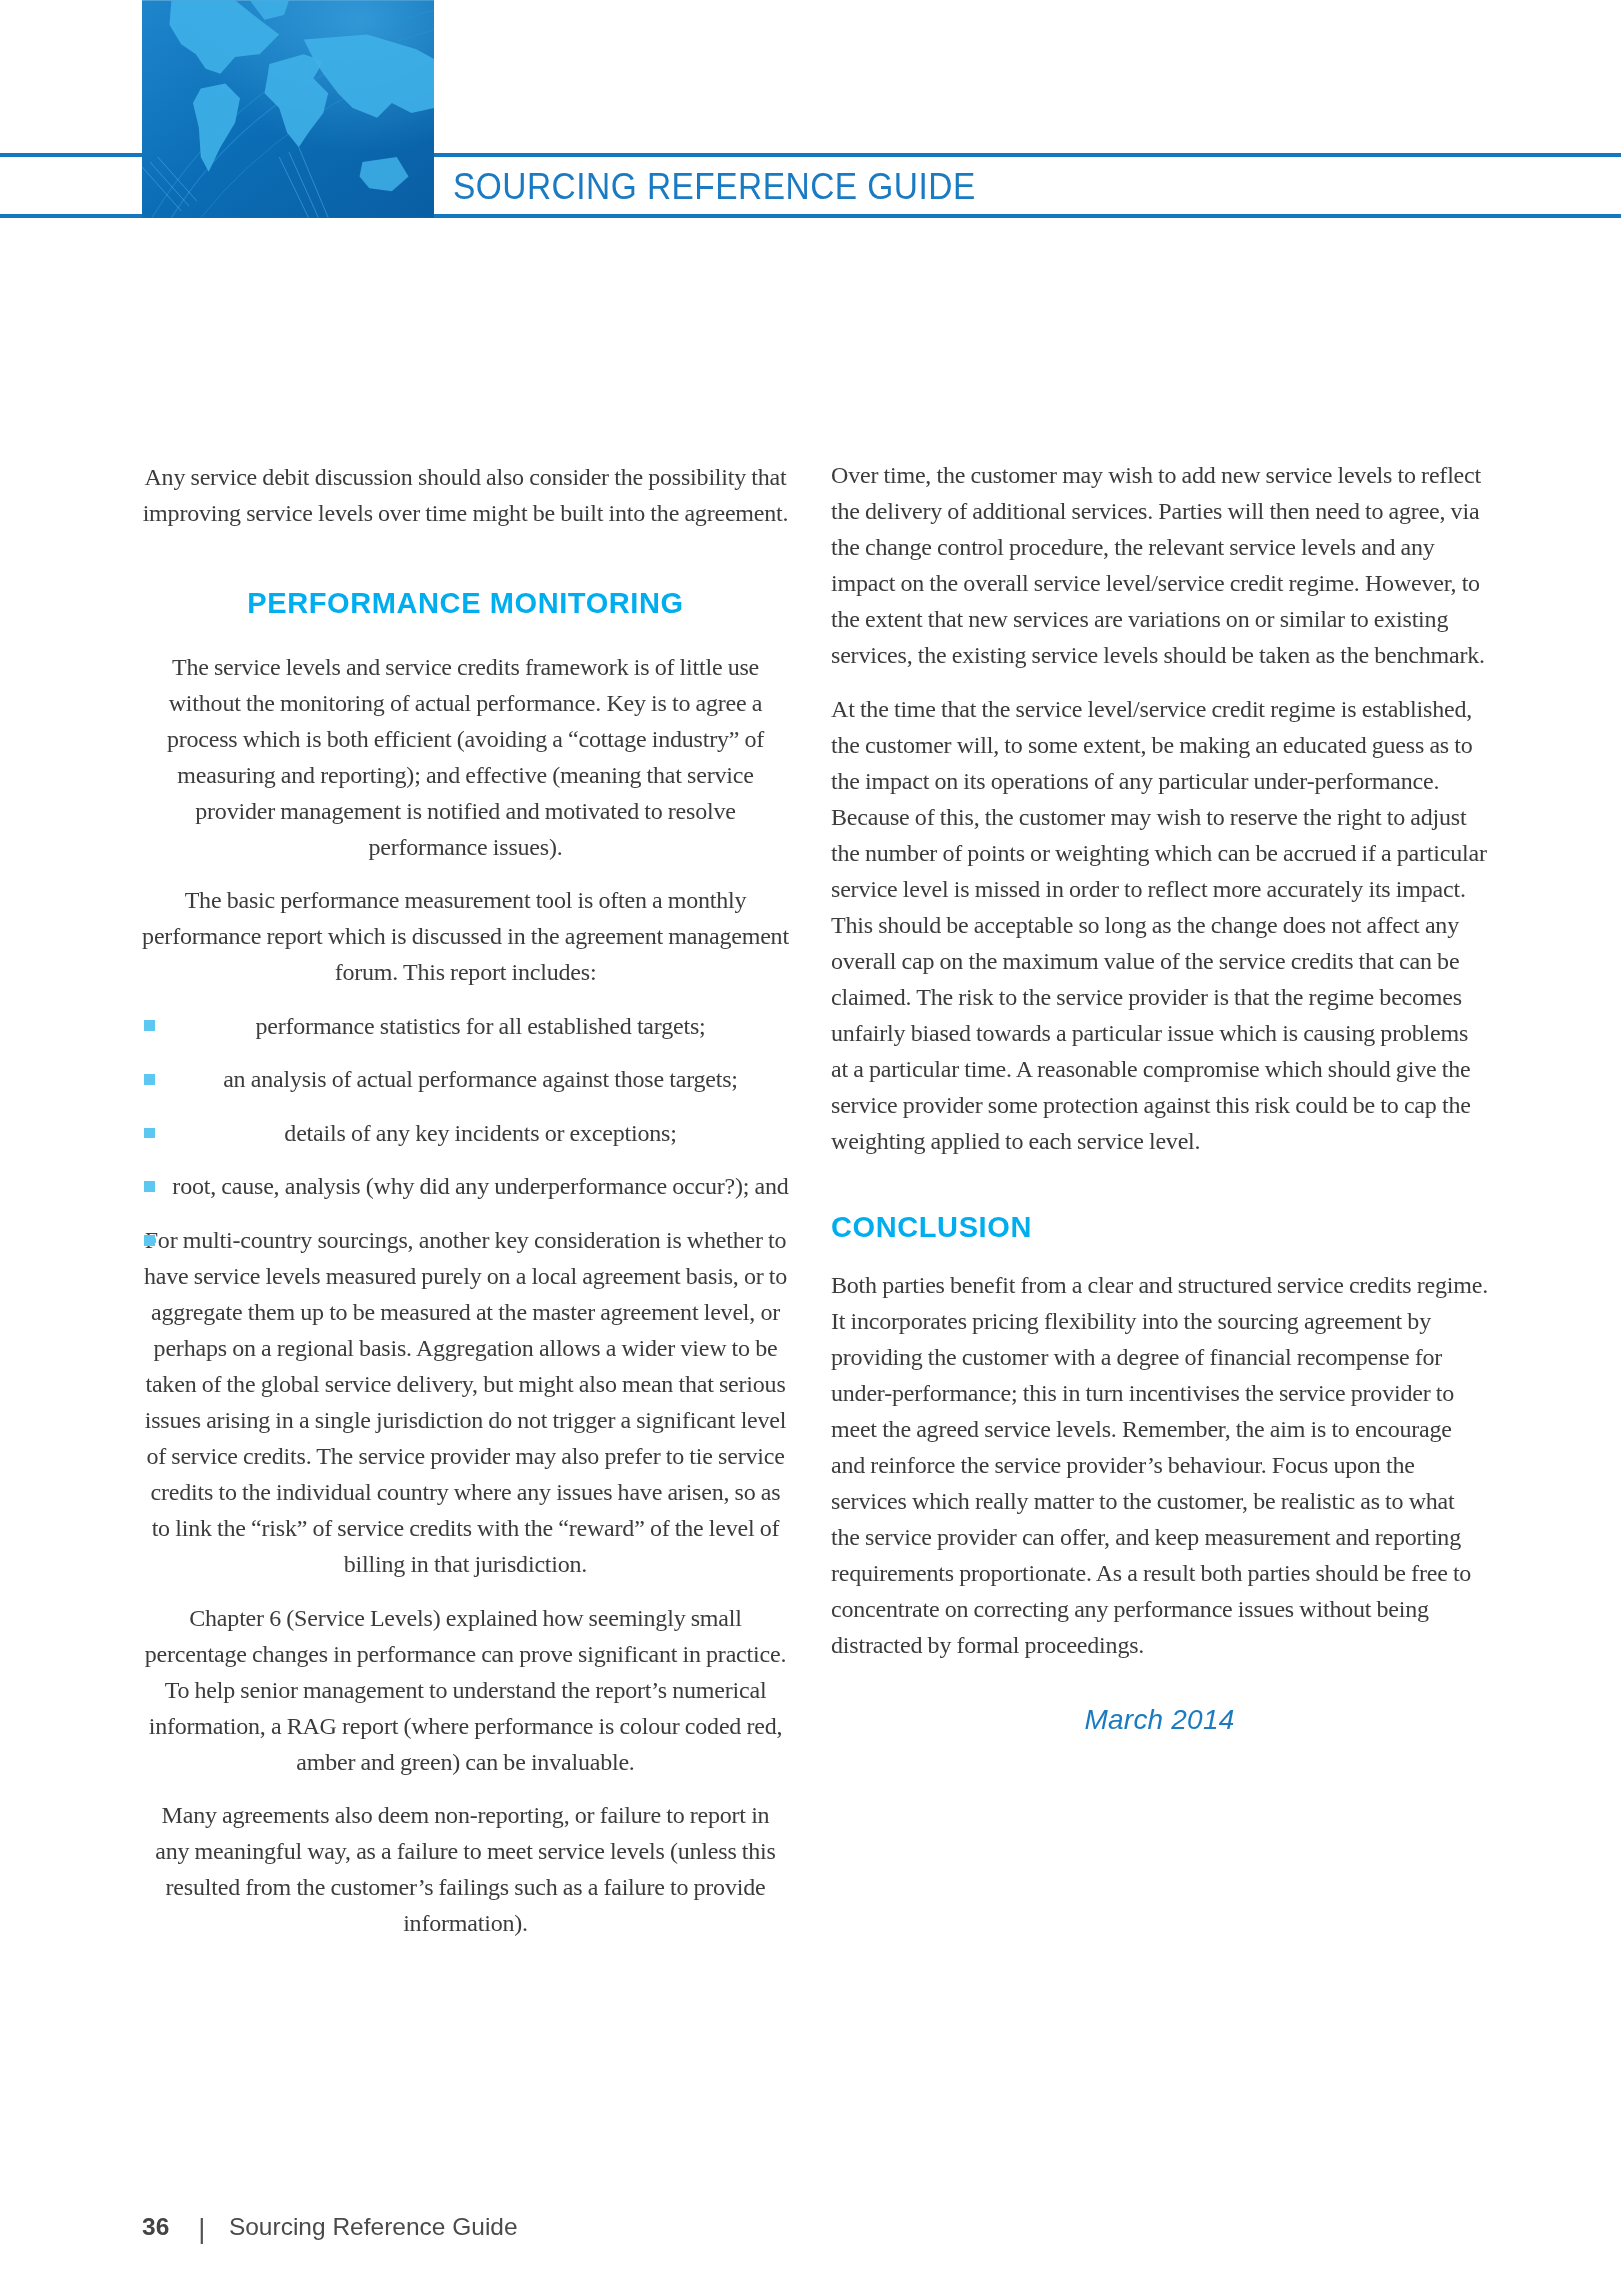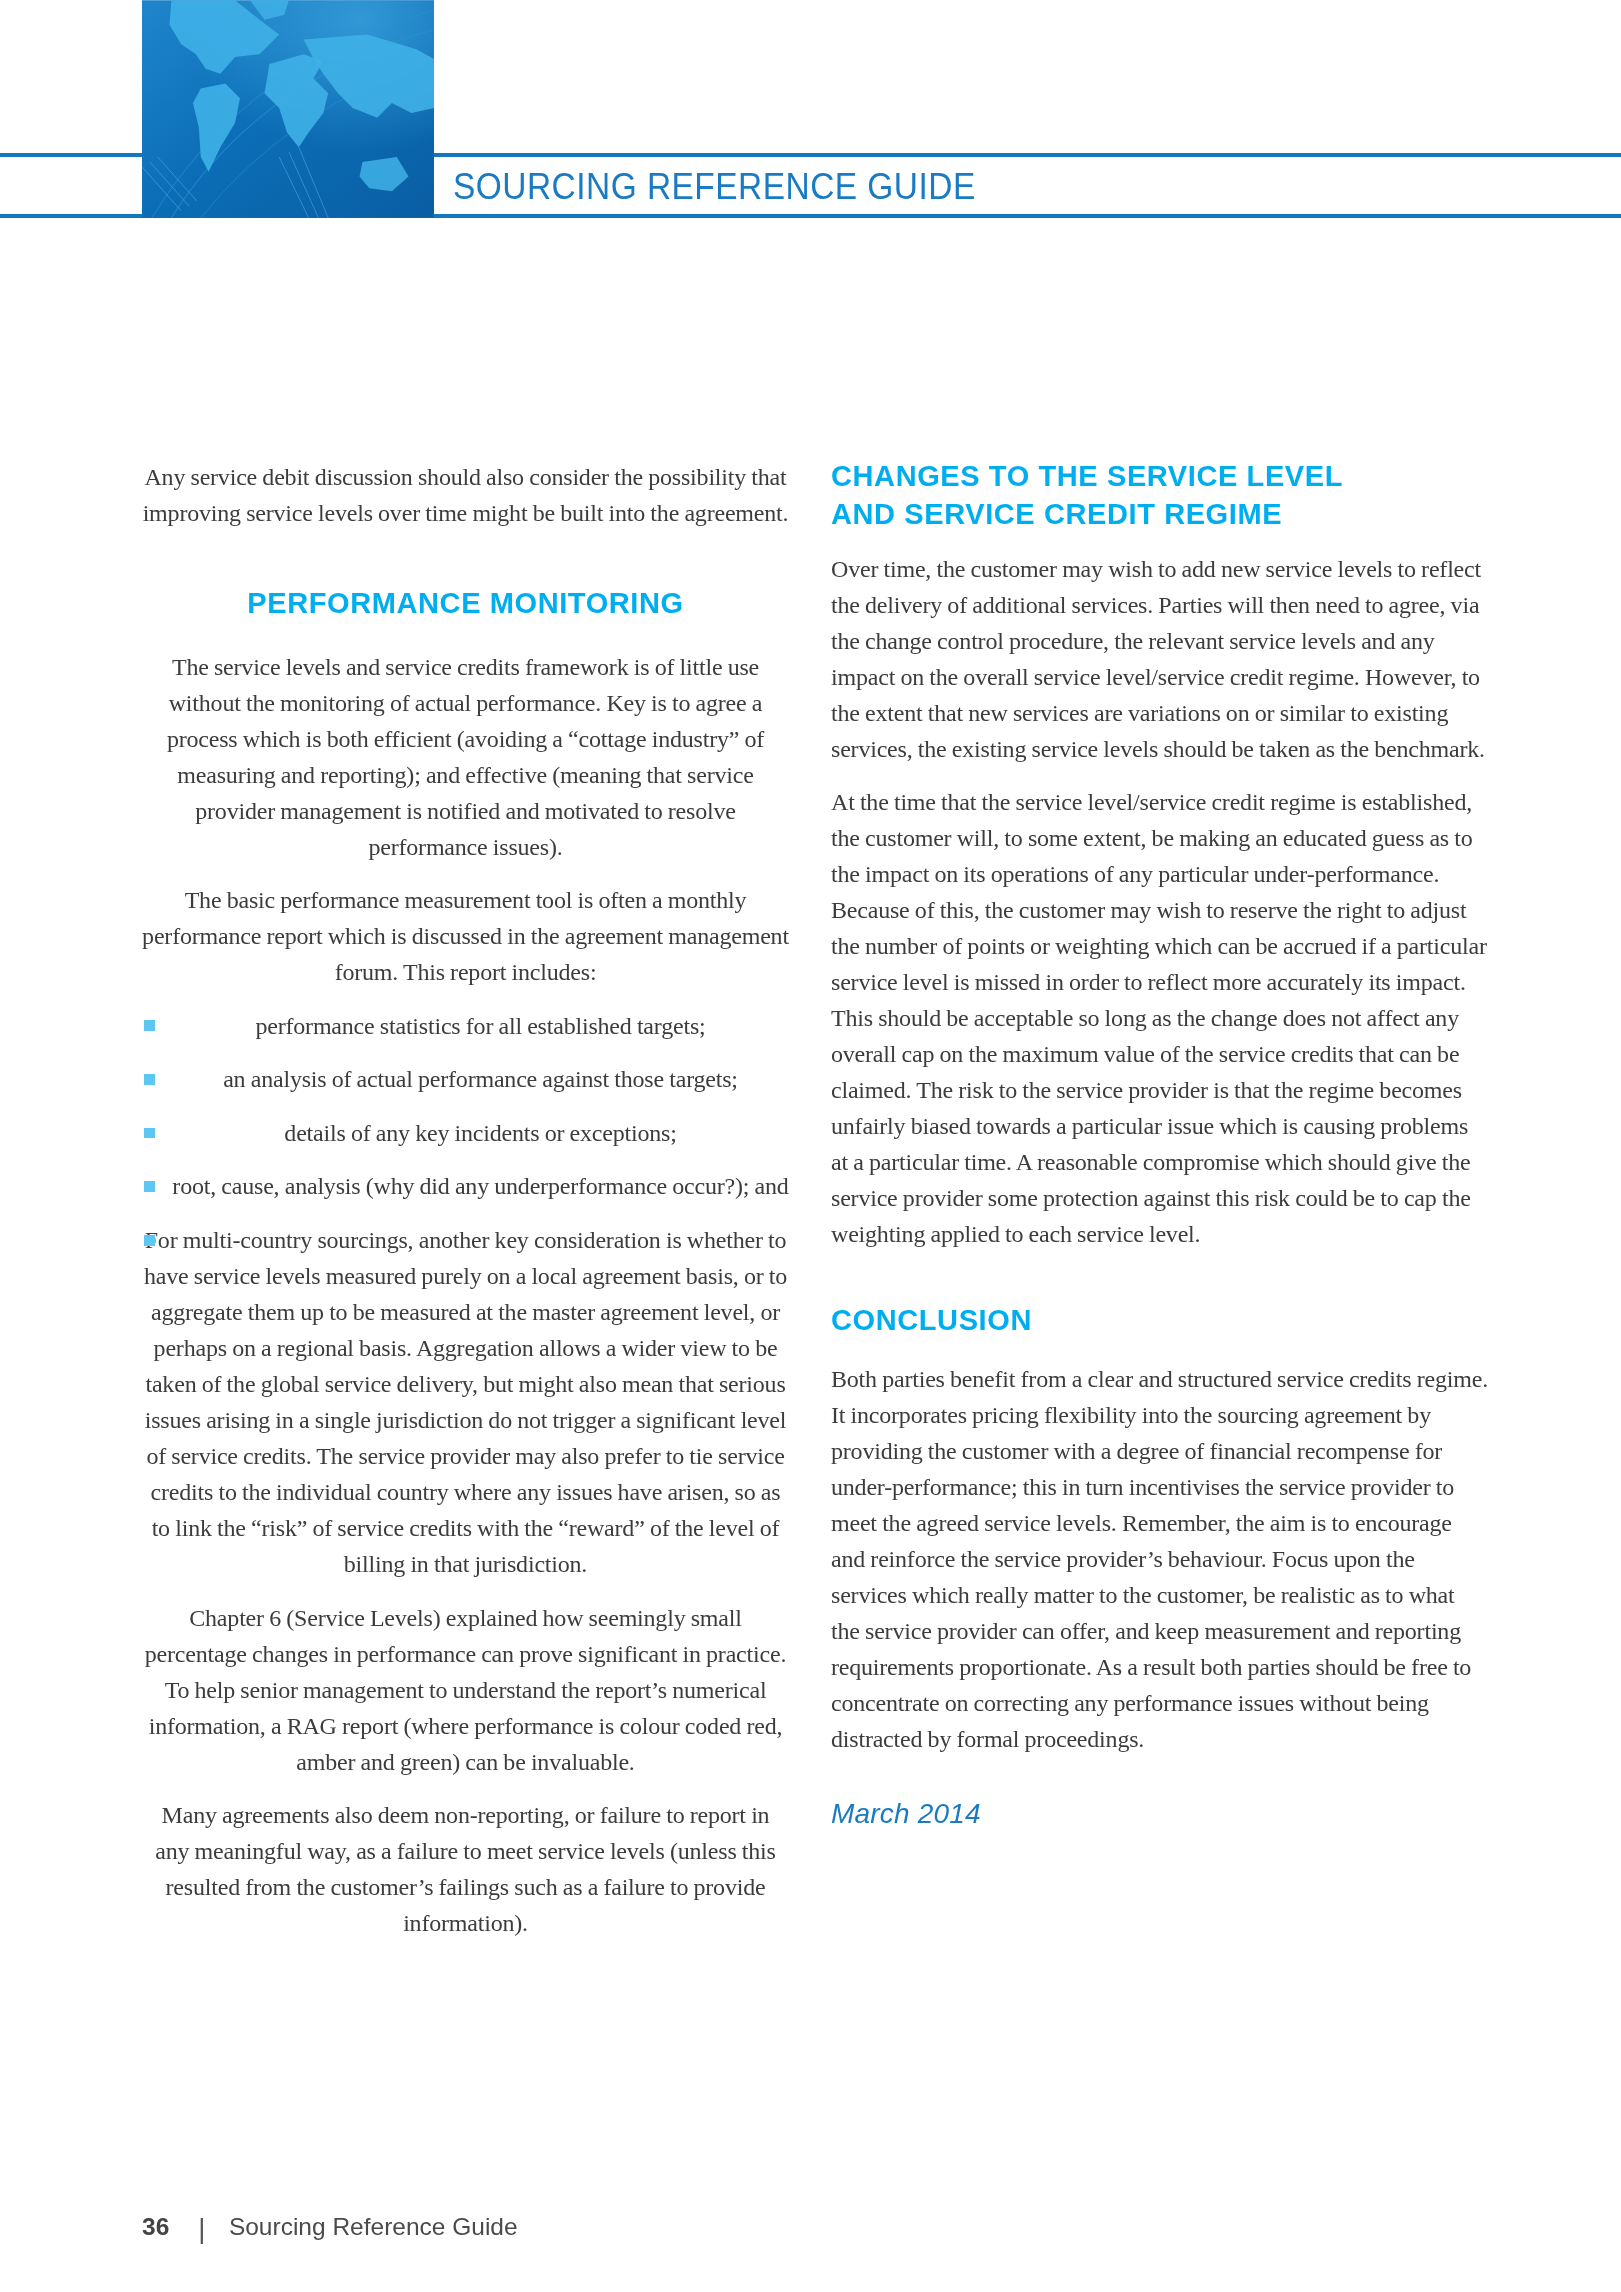--- a/index.html
+++ b/index.html
@@ -96,20 +96,21 @@
       height: 10.8px;
       background: #5cc8f2;
     }
     .date-line {
       font-family: "Liberation Sans", "DejaVu Sans", sans-serif;
       font-style: italic;
       font-size: 28px;
       color: #1a7bc2;
       margin-top: 41px;
       letter-spacing: 0.2px;
+      text-align: center;
     }
     .footer {
       position: absolute;
       left: 142px;
       top: 2213px;
       font-family: "Liberation Sans", "DejaVu Sans", sans-serif;
       font-size: 24.5px;
       color: #4a4a4a;
       display: flex;
       align-items: flex-start;
@@ -205,24 +206,20 @@
       <span class="bullet-icon"></span>
     </li>
   </ul>
 
   <p class="para">For multi-country sourcings, another key consideration is whether to have service levels measured purely on a local agreement basis, or to aggregate them up to be measured at the master agreement level, or perhaps on a regional basis. Aggregation allows a wider view to be taken of the global service delivery, but might also mean that serious issues arising in a single jurisdiction do not trigger a significant level of service credits. The service provider may also prefer to tie service credits to the individual country where any issues have arisen, so as to link the “risk” of service credits with the “reward” of the level of billing in that jurisdiction.</p>
   <p class="para">Chapter 6 (Service Levels) explained how seemingly small percentage changes in performance can prove significant in practice. To help senior management to understand the report’s numerical information, a RAG report (where performance is colour coded red, amber and green) can be invaluable.</p>
   <p class="para">Many agreements also deem non-reporting, or failure to report in any meaningful way, as a failure to meet service levels (unless this resulted from the customer’s failings such as a failure to provide information).</p>
 </div>
 
 <div class="column col-right">
-  <h2 class="heading h-changes">
-    <span>CHANGES TO THE SERVICE LEVEL</span><br>
-    <span>AND SERVICE CREDIT REGIME</span>
-  </h2>
 
   <p class="para">Over time, the customer may wish to add new service levels to reflect the delivery of additional services. Parties will then need to agree, via the change control procedure, the relevant service levels and any impact on the overall service level/service credit regime. However, to the extent that new services are variations on or similar to existing services, the existing service levels should be taken as the benchmark.</p>
   <p class="para">At the time that the service level/service credit regime is established, the customer will, to some extent, be making an educated guess as to the impact on its operations of any particular under-performance. Because of this, the customer may wish to reserve the right to adjust the number of points or weighting which can be accrued if a particular service level is missed in order to reflect more accurately its impact. This should be acceptable so long as the change does not affect any overall cap on the maximum value of the service credits that can be claimed. The risk to the service provider is that the regime becomes unfairly biased towards a particular issue which is causing problems at a particular time. A reasonable compromise which should give the service provider some protection against this risk could be to cap the weighting applied to each service level.</p>
 
   <h2 class="heading h-conclusion">CONCLUSION</h2>
 
   <p class="para">Both parties benefit from a clear and structured service credits regime. It incorporates pricing flexibility into the sourcing agreement by providing the customer with a degree of financial recompense for under-performance; this in turn incentivises the service provider to meet the agreed service levels. Remember, the aim is to encourage and reinforce the service provider’s behaviour. Focus upon the services which really matter to the customer, be realistic as to what the service provider can offer, and keep measurement and reporting requirements proportionate. As a result both parties should be free to concentrate on correcting any performance issues without being distracted by formal proceedings.</p>
 
   <div class="date-line">March 2014</div>
 </div>

